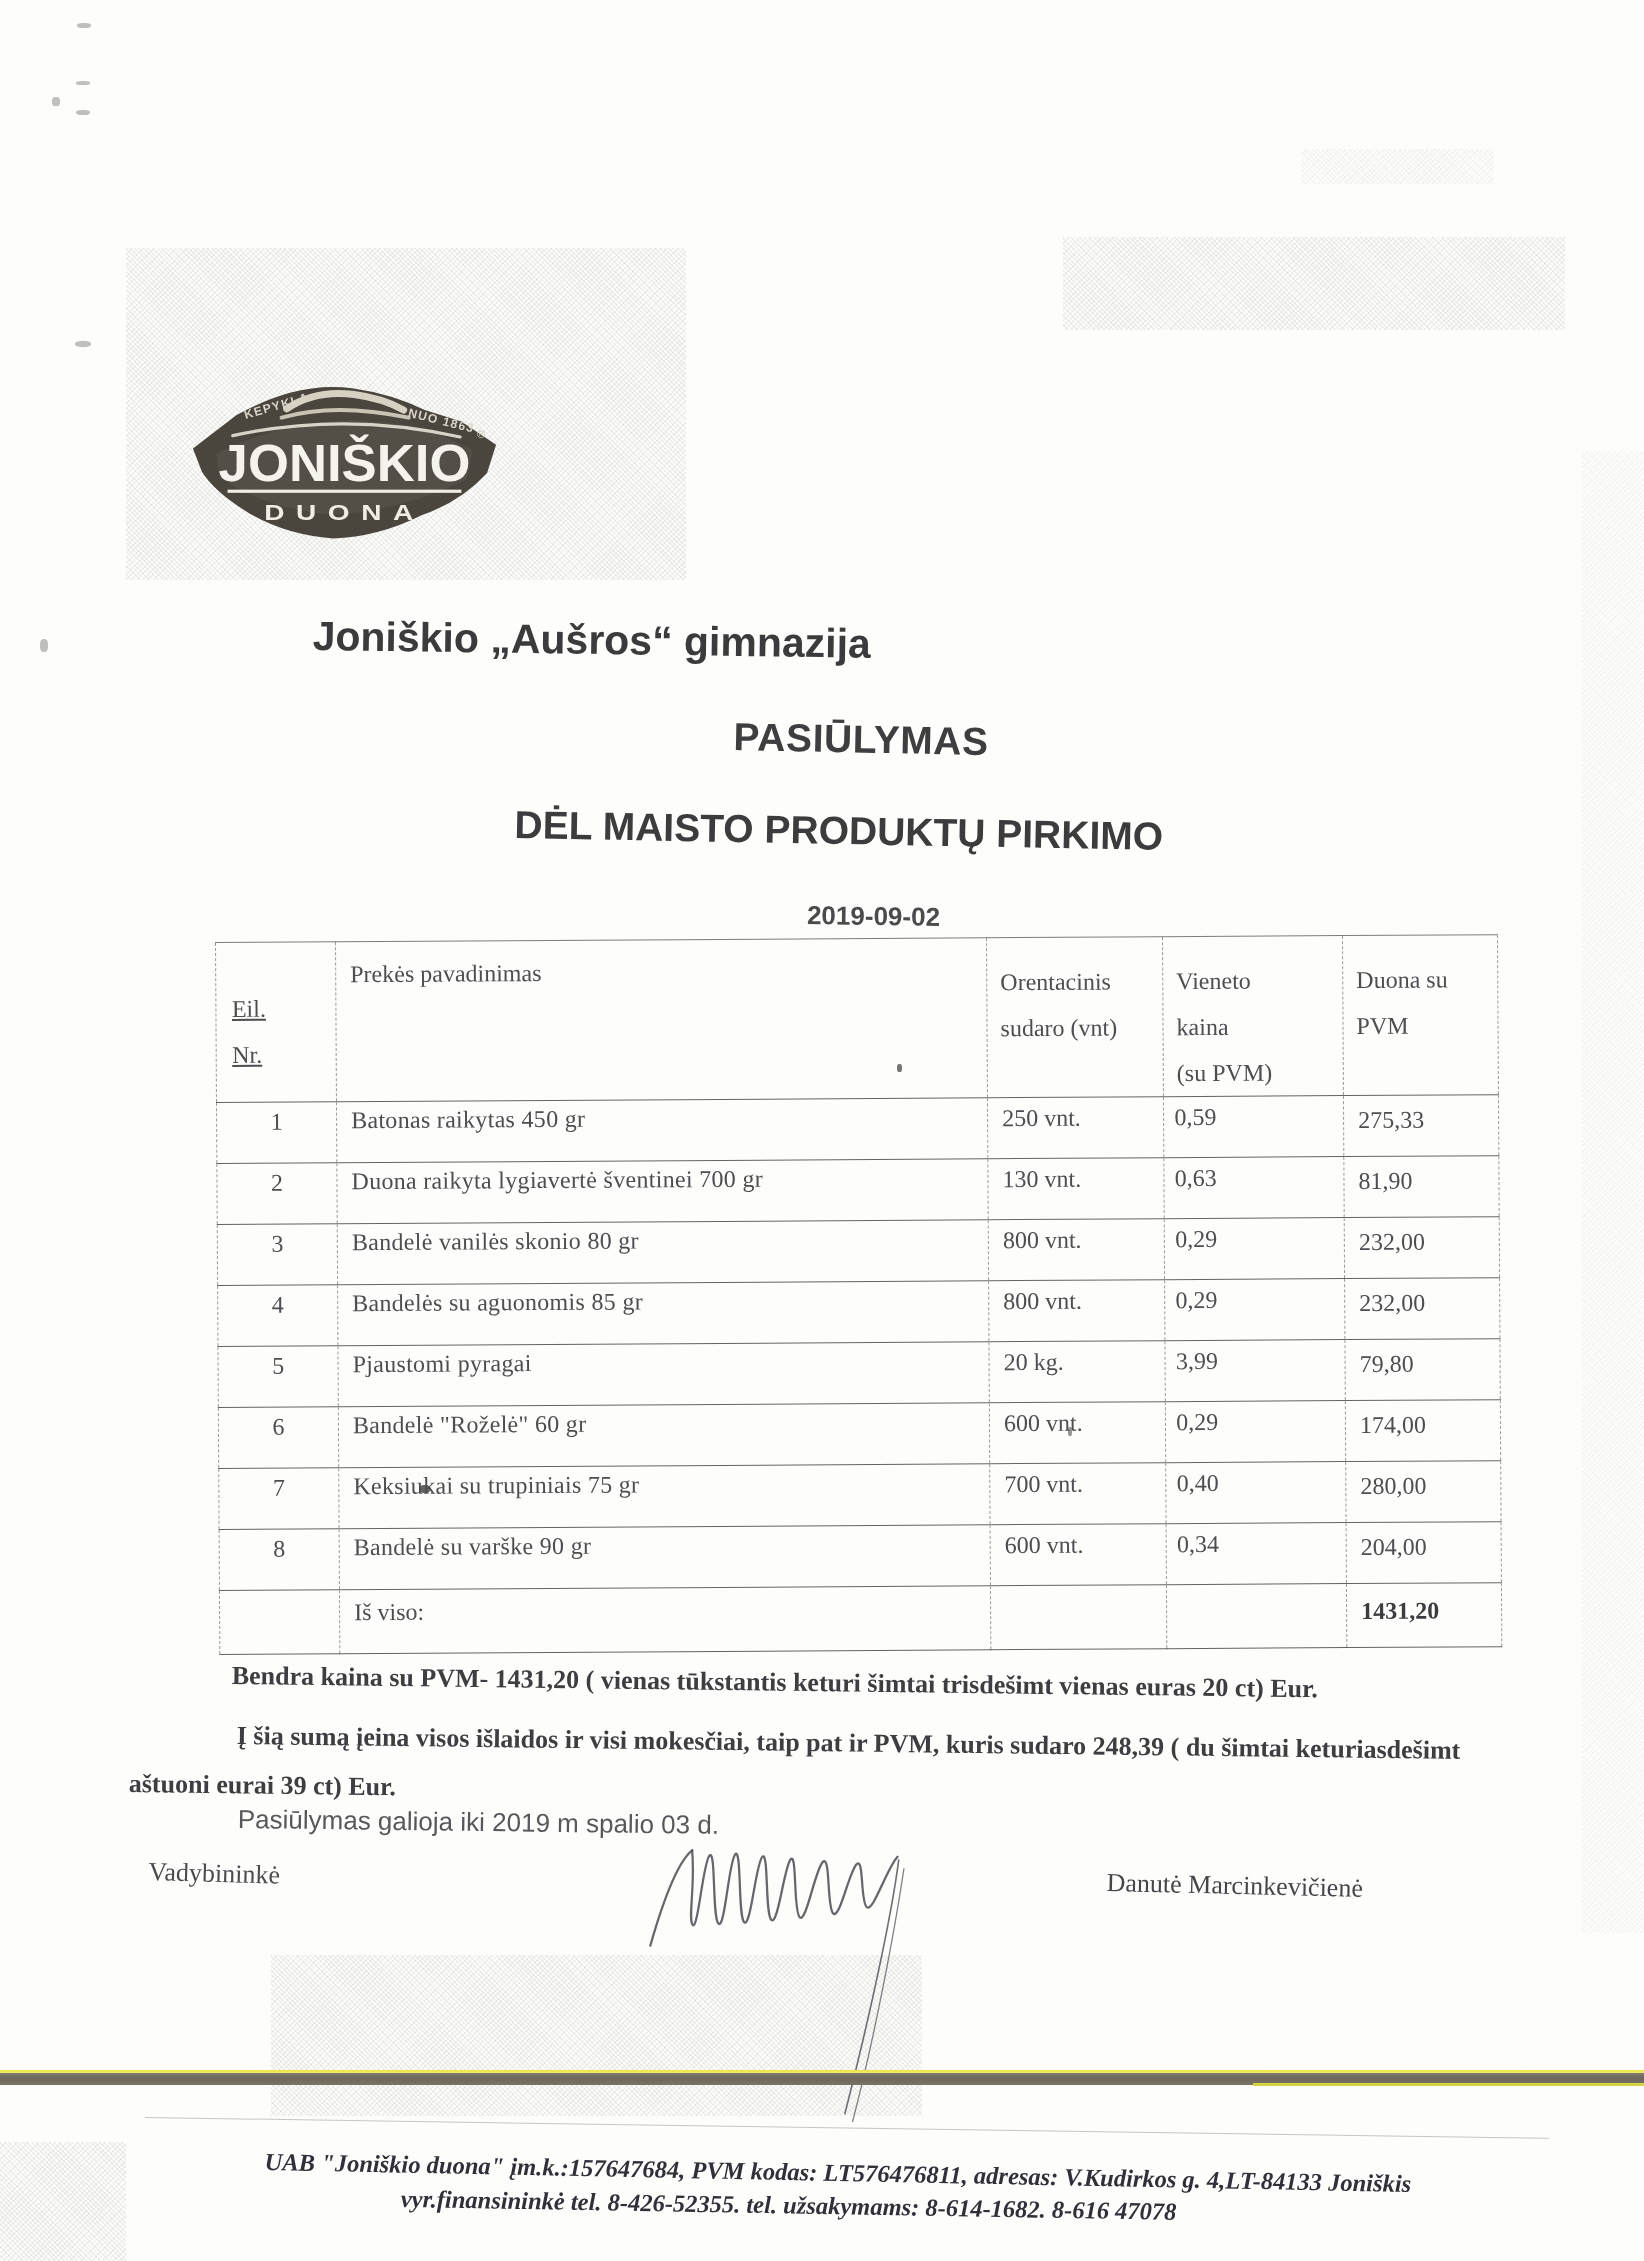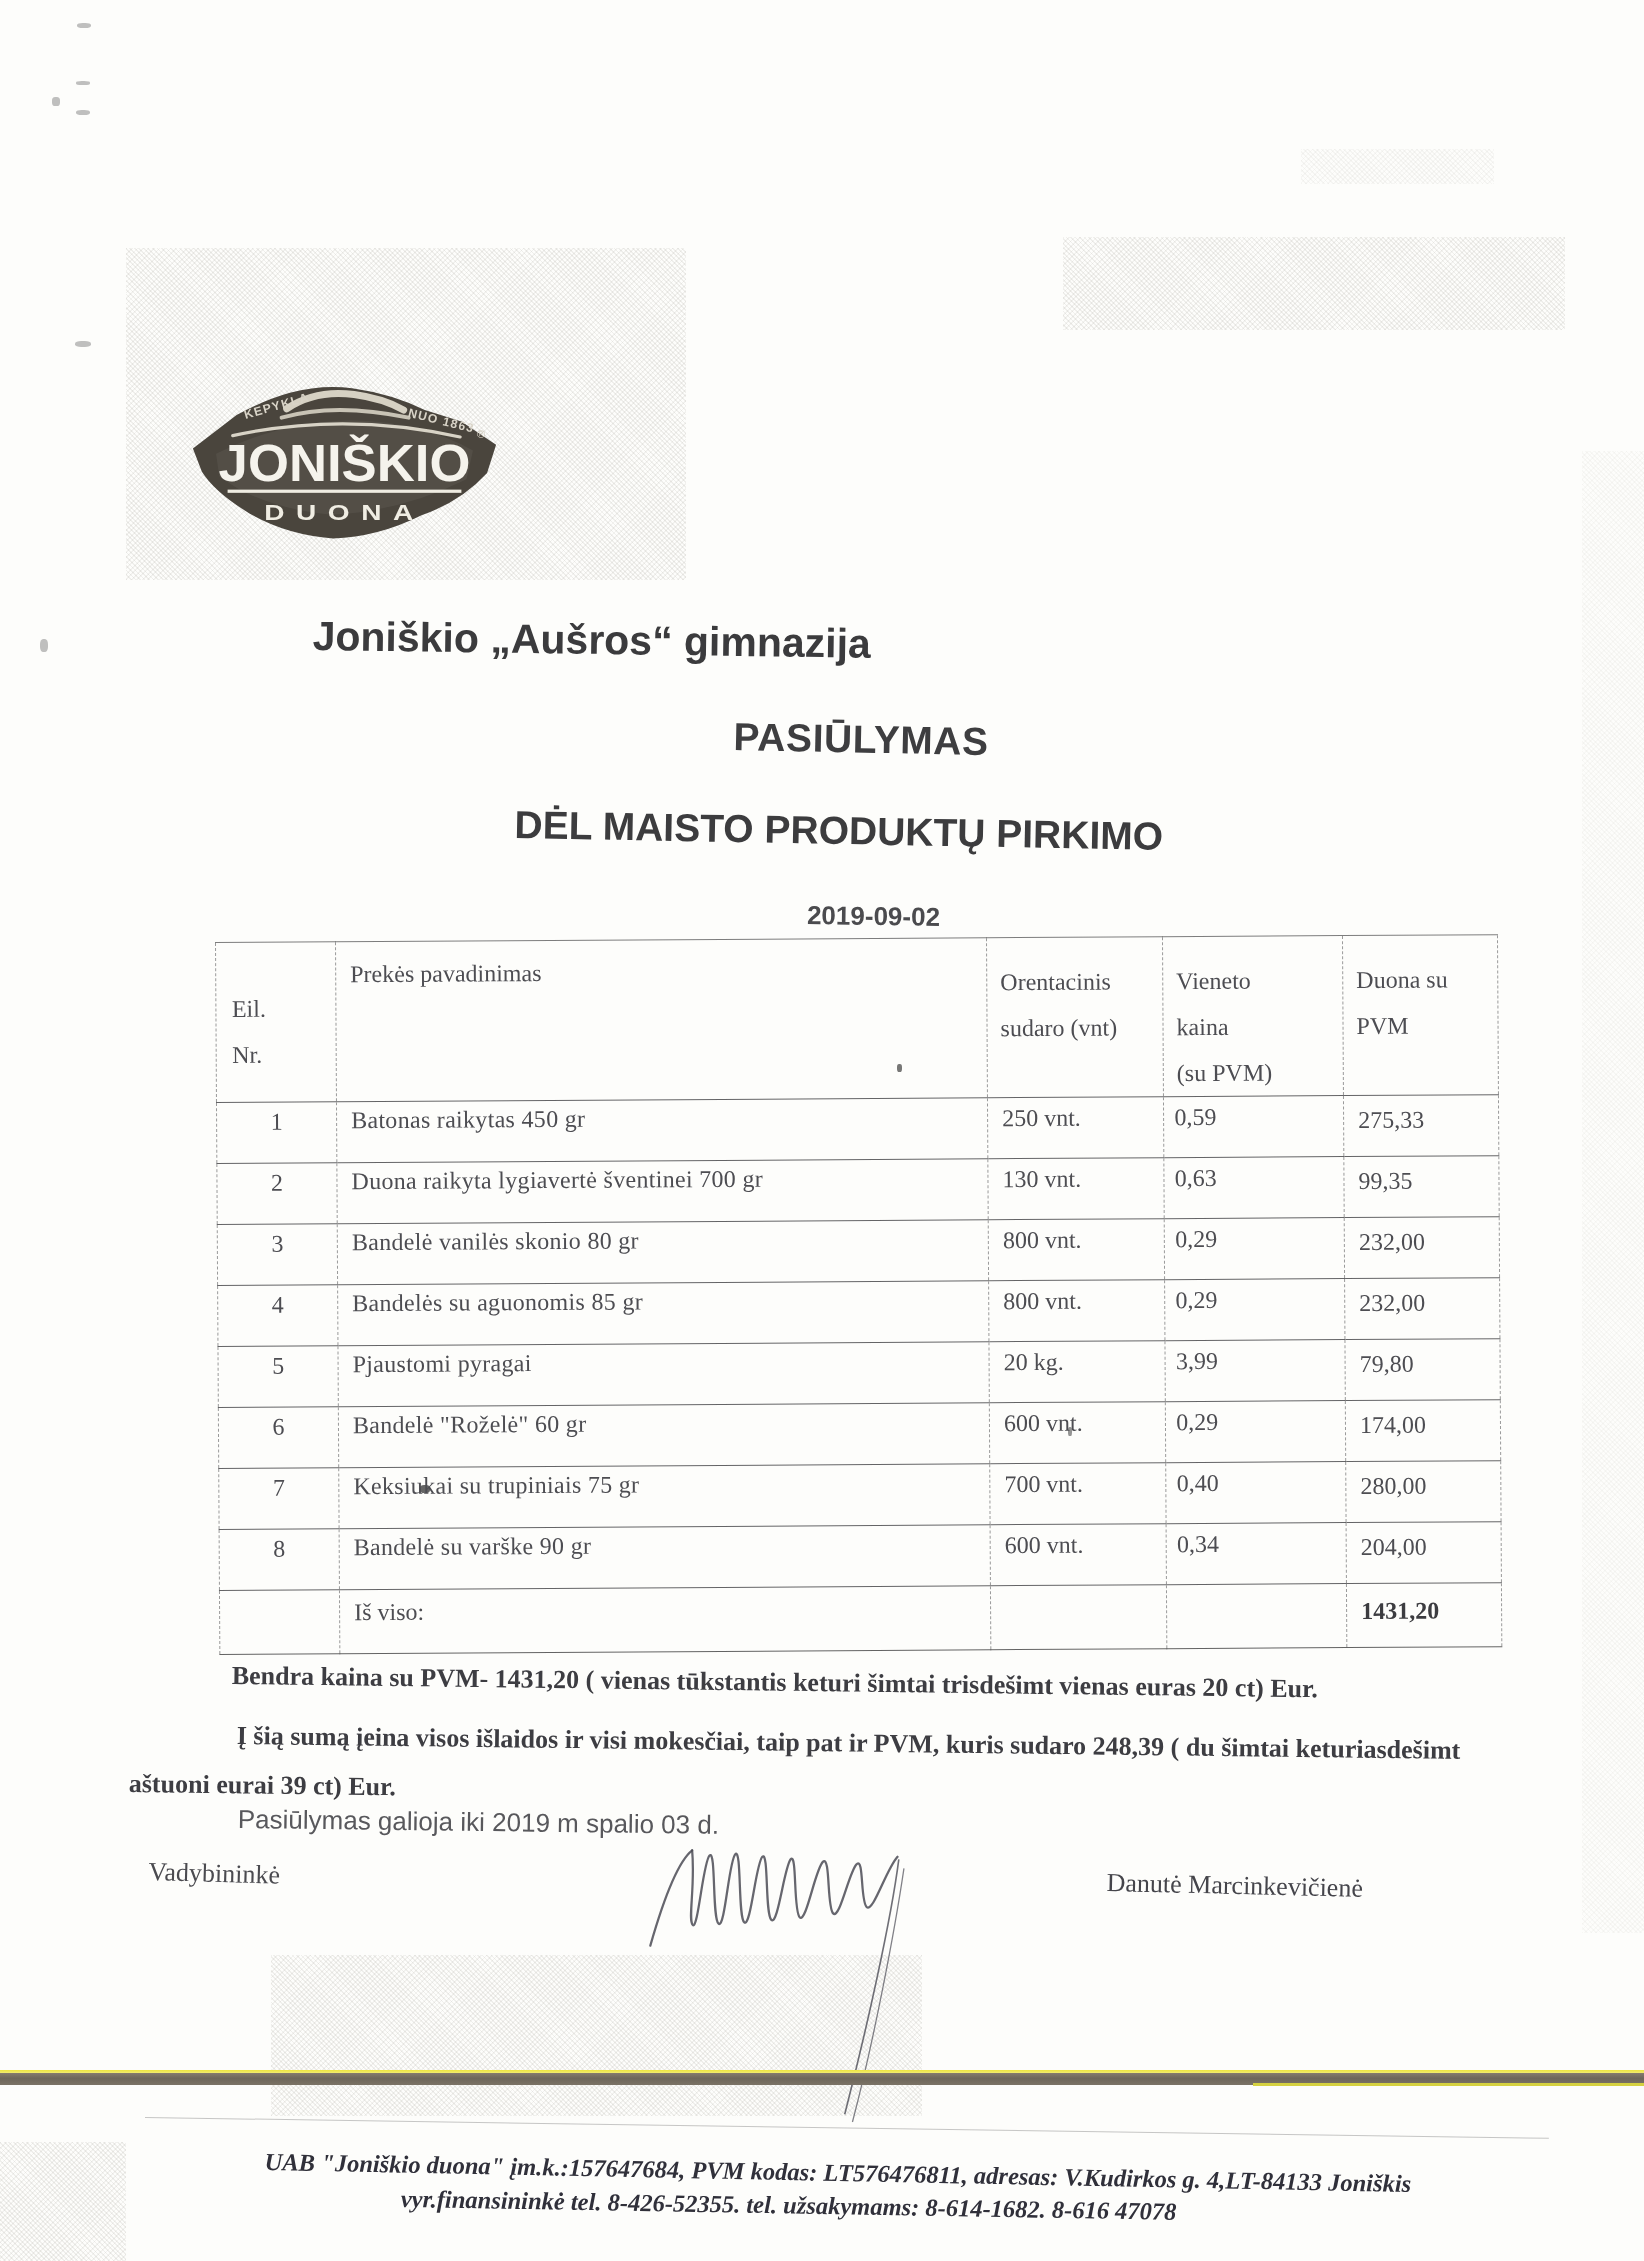--- a/index.html
+++ b/index.html
@@ -45,21 +45,21 @@
     font-size:24px;color:#4d4d52;
     border-top:1.3px solid #7d7d7d;border-bottom:1.9px solid #636363;
   }
   .offer-table td{
     border-left:1.3px dashed #9a9a9a;border-top:1.9px solid #646466;
     vertical-align:top;overflow:hidden;white-space:nowrap;
   }
   .offer-table td:last-child{border-right:1.3px dashed #9a9a9a;}
   .offer-table tr.hdr-row td{border-top:none;}
   .hdr div{line-height:46px;}
-  .h-nr{padding:43px 0 0 15.5px;}
+  .h-nr{padding:43px 0 0 15.5px;text-decoration:underline;}
   .h-name{padding:9px 0 0 14px;}
   .h-qty,.h-price,.h-sum{padding:20.6px 0 0 13px;}
   .c-nr{text-align:center;padding-top:6.4px;}
   .c-name{padding:5.2px 0 0 14px;letter-spacing:0.3px;}
   .c-qty{padding:7.7px 0 0 14px;}
   .c-price{padding:7.7px 0 0 10.3px;}
   .c-sum{padding:11.6px 0 0 14px;}
   .t-label{padding:9px 0 0 14px;}
   .t-value{padding:14px 0 16px 14px;font-weight:700;color:#3c3c40;}
   
@@ -173,21 +173,21 @@
       <td class="c-name">Batonas raikytas 450 gr</td>
       <td class="c-qty">250 vnt.</td>
       <td class="c-price">0,59</td>
       <td class="c-sum">275,33</td>
     </tr>
     <tr style="height:61px;">
       <td class="c-nr">2</td>
       <td class="c-name">Duona raikyta lygiavertė šventinei 700 gr</td>
       <td class="c-qty">130 vnt.</td>
       <td class="c-price">0,63</td>
-      <td class="c-sum">99,35</td>
+      <td class="c-sum">81,90</td>
     </tr>
     <tr style="height:61px;">
       <td class="c-nr">3</td>
       <td class="c-name">Bandelė vanilės skonio 80 gr</td>
       <td class="c-qty">800 vnt.</td>
       <td class="c-price">0,29</td>
       <td class="c-sum">232,00</td>
     </tr>
     <tr style="height:61px;">
       <td class="c-nr">4</td>

